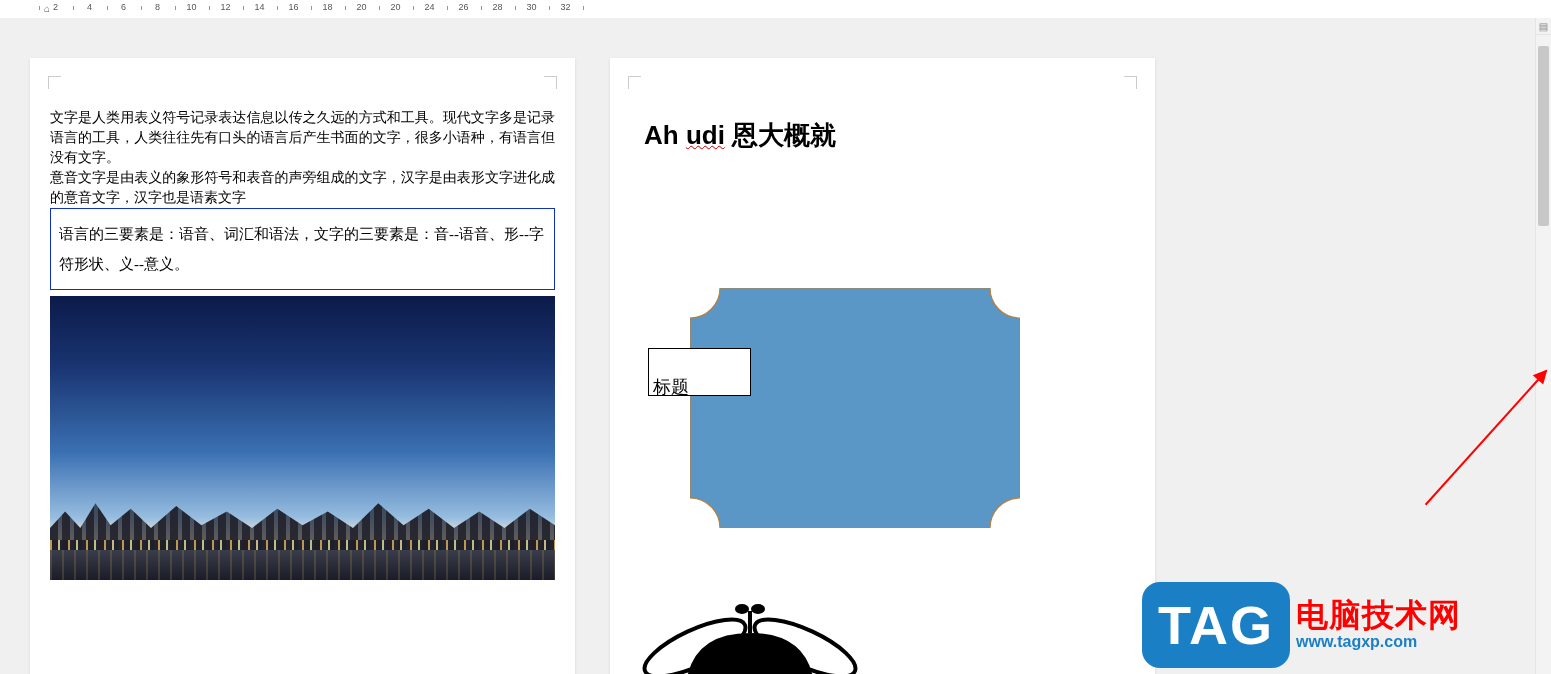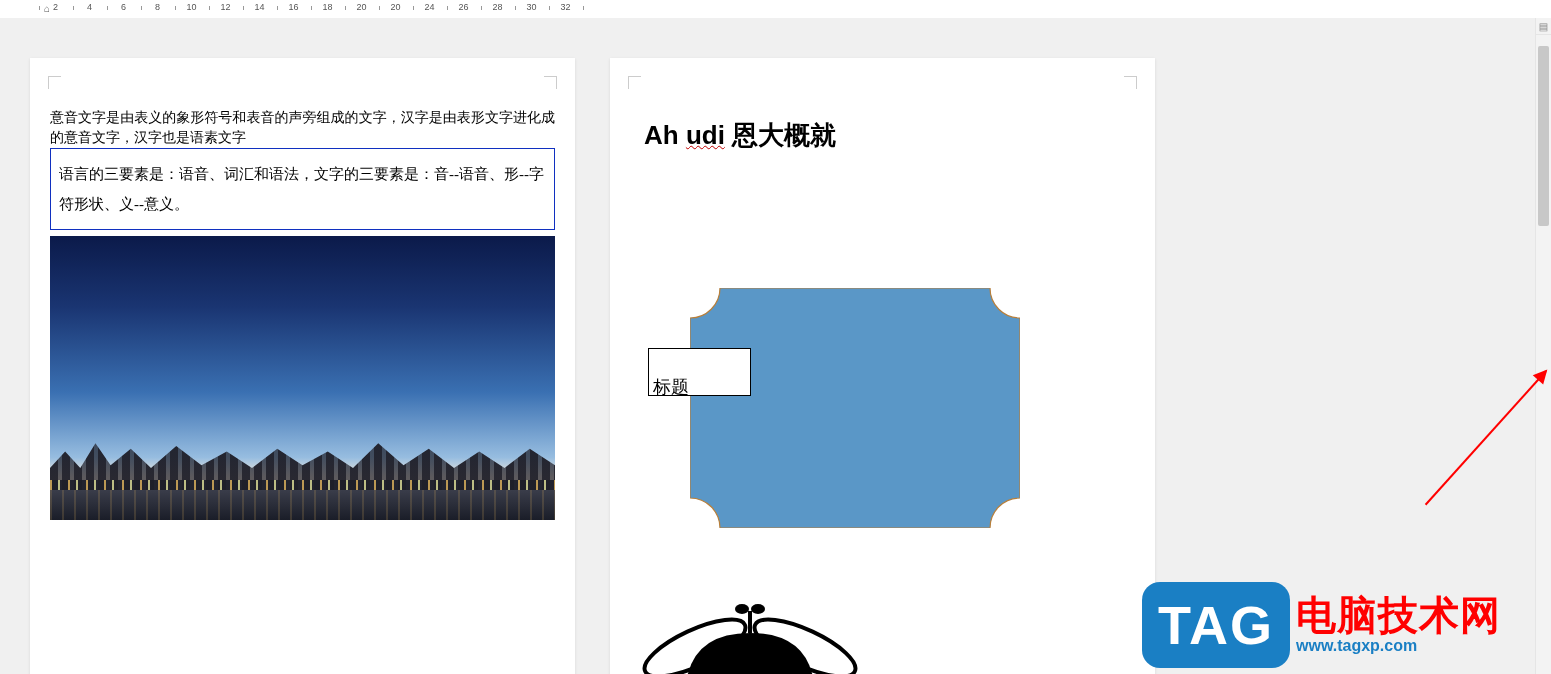--- a/index.html
+++ b/index.html
@@ -306,21 +306,21 @@
   }
   .tag-text {
     margin-left: 6px;
     display: flex;
     flex-direction: column;
     justify-content: center;
   }
   .tag-text .line1 {
     font-family: Liberation Serif, serif;
     font-weight: 900;
-    font-size: 40px;
+    font-size: 32px;
     color: #ff0000;
     letter-spacing: 1px;
     line-height: 1.05;
   }
   .tag-text .line2 {
     font-family: Arial, sans-serif;
     font-weight: bold;
     font-size: 16px;
     color: #1a7fc4;
     line-height: 1.1;
@@ -433,20 +433,21 @@
       </div>
     </div>
 </div>
 
 <div class="doc-area">
 
   <div class="page page1">
     <div class="corner tl"></div>
     <div class="corner tr"></div>
     <div class="page-content">
+      <div class="body-text">文字是人类用表义符号记录表达信息以传之久远的方式和工具。现代文字多是记录语言的工具，人类往往先有口头的语言后产生书面的文字，很多小语种，有语言但没有文字。</div>
       <div class="body-text">意音文字是由表义的象形符号和表音的声旁组成的文字，汉字是由表形文字进化成的意音文字，汉字也是语素文字</div>
 
       <div class="boxed">语言的三要素是：语音、词汇和语法，文字的三要素是：音--语音、形--字符形状、义--意义。</div>
 
       <div class="photo">
         <div class="sky"></div>
         <div class="city"></div>
         <div class="lights"></div>
         <div class="reflection"></div>
       </div>

